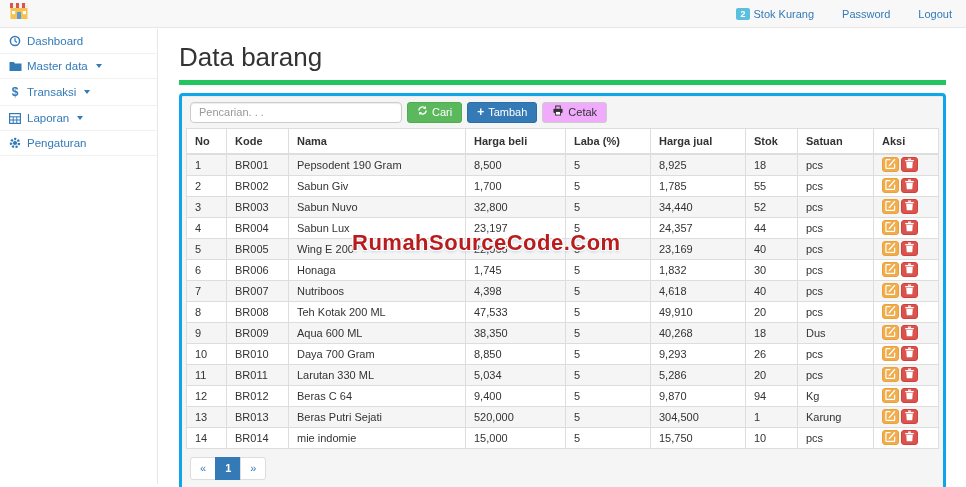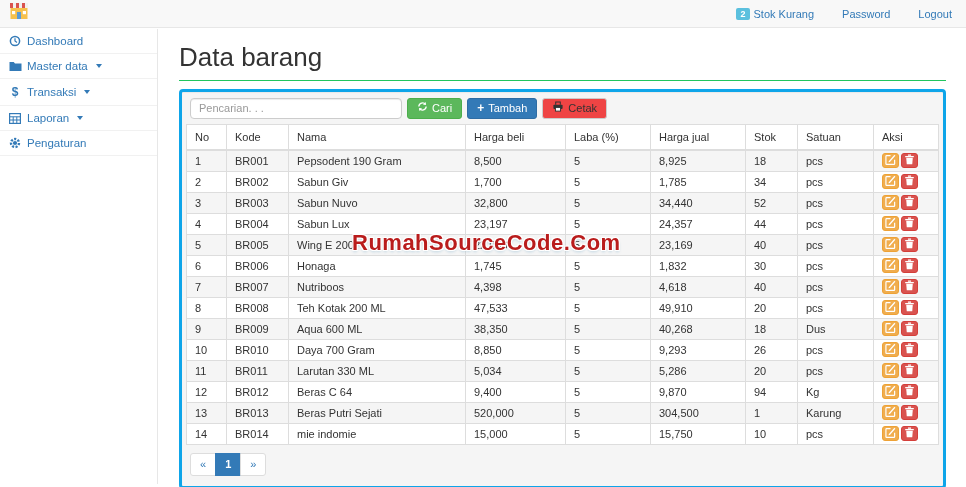--- a/index.html
+++ b/index.html
@@ -22,41 +22,41 @@
   .side-item { display:flex; align-items:center; gap:5px; padding:6px 8px;
     font-size:11.5px; color:#337ab7; border-bottom:1px solid #f1f1f1; cursor:pointer; }
   .side-item .ico { width:14px; display:inline-flex; justify-content:center; }
   .dollar { color:#337ab7; font-weight:bold; font-size:12px; }
   .caret { display:inline-block; width:0; height:0; border-left:3.5px solid transparent;
     border-right:3.5px solid transparent; border-top:4px solid #337ab7; margin-left:3px; }
 
   
   .content { position:absolute; top:29px; left:159px; right:0; bottom:0; padding:5px 20px 0; }
   h1.page-title { font-size:26px; font-weight:normal; color:#333; margin-top:9px;
-    padding-bottom:8px; border-bottom:1px solid #22c55e; line-height:1.1; }
+    padding-bottom:8px; border-bottom:5px solid #22c55e; line-height:1.1; }
   .well { margin-top:8px; background:#f5f5f5; border:3px solid #0ea5e9; border-radius:4px;
     padding:6px 4px 8px; box-shadow:inset 0 1px 1px rgba(0,0,0,.05); position:relative; }
 
   
   .toolbar { display:flex; align-items:center; gap:5px; padding:0 4px; margin-bottom:5px; }
   .search-input { width:212px; height:21px; border:1px solid #ccc; border-radius:4px;
     padding:2px 8px; font-size:11px; font-family:inherit; color:#555; background:#fff;
     box-shadow:inset 0 1px 1px rgba(0,0,0,.075); }
   .search-input::placeholder { color:#999; }
   .btn { display:inline-flex; align-items:center; gap:4px; height:21px; padding:2px 9px;
     font-size:11px; font-family:inherit; border-radius:3px; border:1px solid transparent;
     cursor:pointer; line-height:13px; }
   .btn-success { background:#5cb85c; border-color:#4cae4c; color:#fff; }
   .btn-primary { background:#337ab7; border-color:#2e6da4; color:#fff; }
-  .btn-default { background:#ef4444; border-color:#ccc; color:#333; }
+  .btn-default { background:#f0abfc; border-color:#ccc; color:#333; }
   .plus-glyph { font-weight:bold; font-size:12px; line-height:10px; }
 
   
   table.data-table { width:100%; border-collapse:collapse; background:#fff; font-size:11px; }
-  .data-table th { text-align:left; font-weight:normal; padding:6px 8px; line-height:12px;
+  .data-table th { text-align:left; font-weight:bold; padding:6px 8px; line-height:12px;
     border:1px solid #ddd; border-bottom-width:2px; background:#fff; }
   .data-table td { padding:4px 8px; line-height:12px; border:1px solid #ddd; color:#333; }
   .data-table tbody tr:nth-child(odd) td { background:#f5f5f5; }
   .data-table tbody tr:nth-child(even) td { background:#fff; }
   .btn-xs { display:inline-flex; align-items:center; justify-content:center; width:17px;
     height:15px; border-radius:3px; border:1px solid transparent; cursor:pointer; padding:0; }
   .btn-warning { background:#f0ad4e; border-color:#eea236; }
   .btn-danger { background:#d9534f; border-color:#d43f3a; }
   td.aksi-cell { padding:2px 8px !important; white-space:nowrap; }
   td.aksi-cell .btn-xs { margin-right:2px; }
@@ -230,21 +230,21 @@
                   </svg></span>
               </button></td>
           </tr>
           <tr>
             <td>2</td>
             <td>BR002</td>
             <td>Sabun Giv</td>
             <td>1,700</td>
             <td>5</td>
             <td>1,785</td>
-            <td>34</td>
+            <td>55</td>
             <td>pcs</td>
             <td class="aksi-cell"><button class="btn-xs btn-warning">
                 <span><svg width="11" height="11" viewBox="0 0 12 12">
                     <path d="M10.5 6.3v4.2a.8.8 0 0 1-.8.8H1.8a.8.8 0 0 1-.8-.8V2.6a.8.8 0 0 1 .8-.8H6" fill="none" stroke="#fff" stroke-width="1.3"></path>
                     <path d="M4.3 7.7 10.3.9l1 1-6 6.7-1.6.5z" fill="#fff"></path>
                   </svg></span>
               </button><button class="btn-xs btn-danger">
                 <span><svg width="11" height="11" viewBox="0 0 12 12">
                     <path d="M4.3 1.2h3.4M1.3 2.9h9.4" stroke="#fff" stroke-width="1.2"></path>
                     <path d="M2.4 4.2h7.2l-.6 7H3z" fill="#fff"></path>

